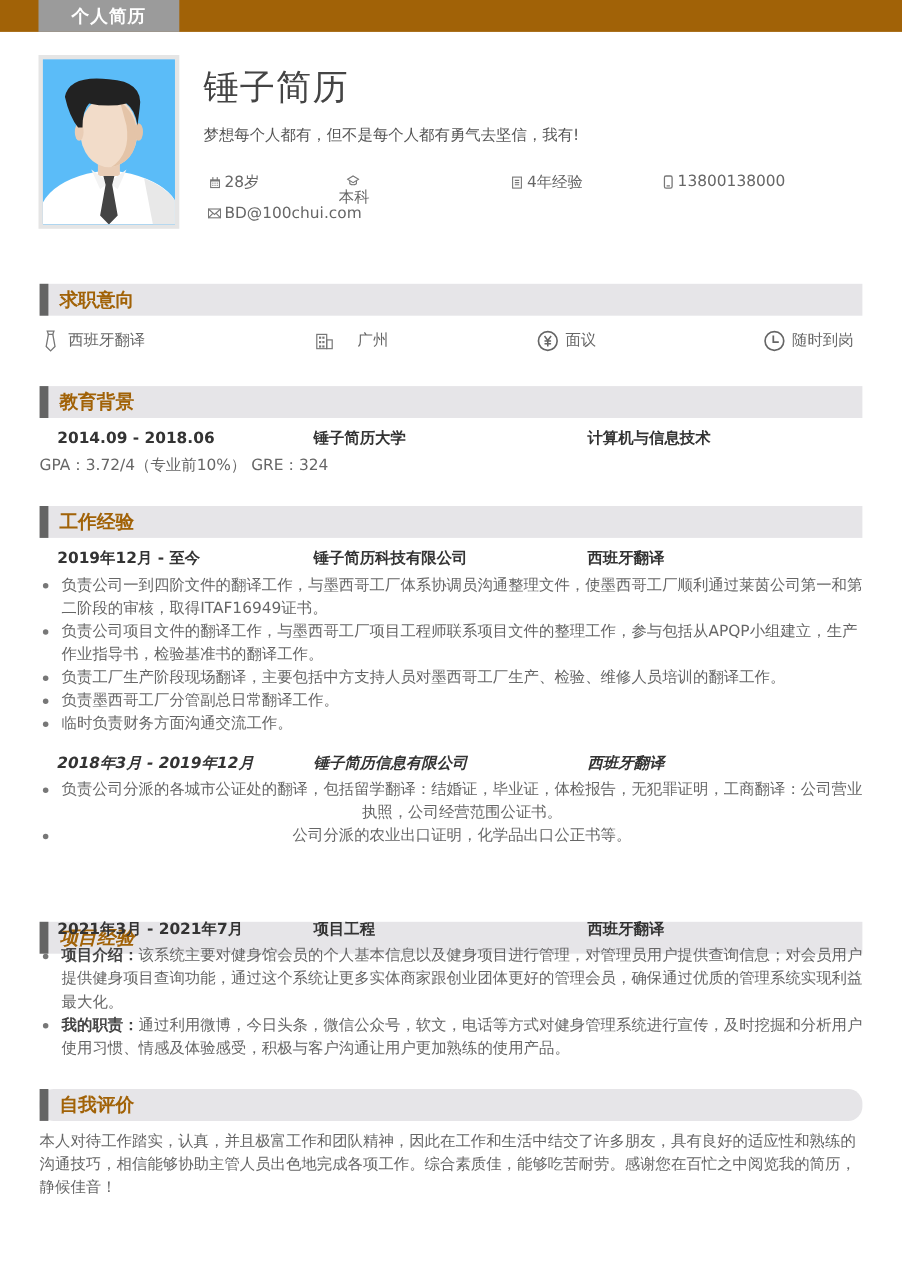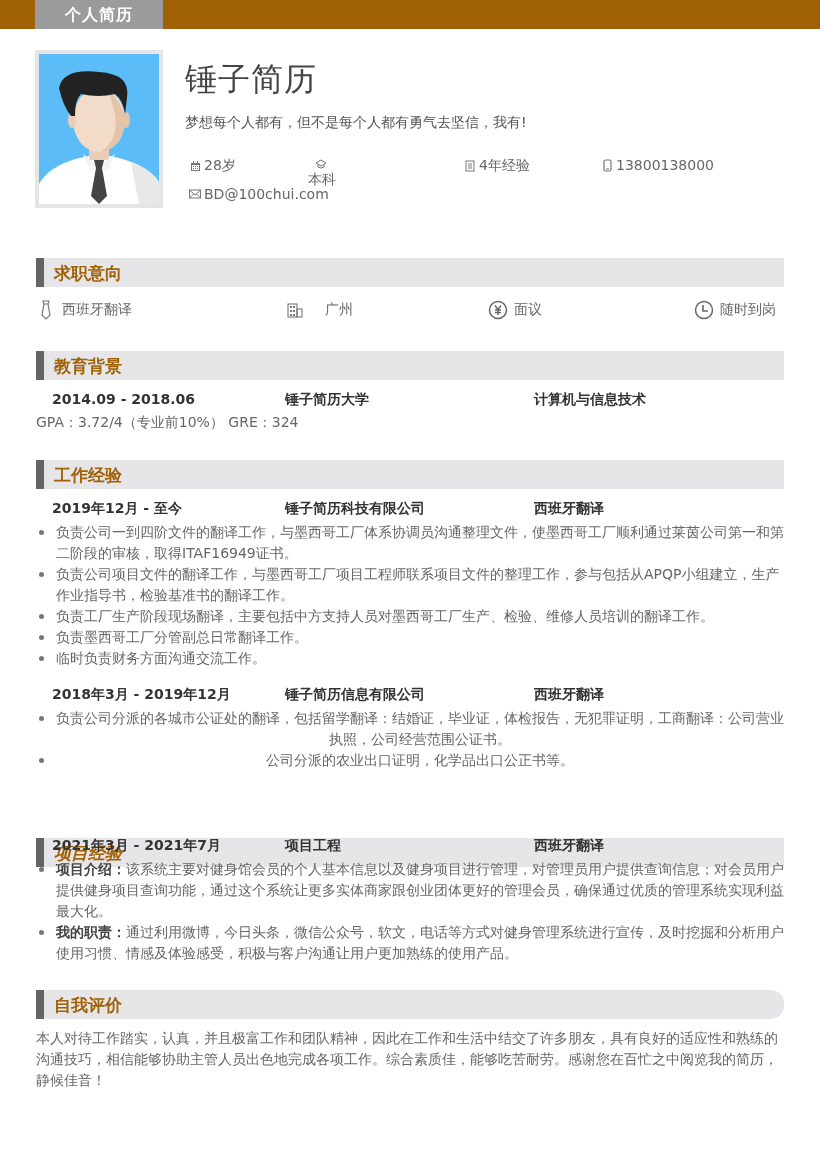--- a/index.html
+++ b/index.html
@@ -199,21 +199,21 @@
   <span class="c2">锤子简历科技有限公司</span>
   <span class="c3">西班牙翻译</span>
 </div>
 <ul class="bullets" style="top:522px;">
   <li>负责公司一到四阶文件的翻译工作，与墨西哥工厂体系协调员沟通整理文件，使墨西哥工厂顺利通过莱茵公司第一和第二阶段的审核，取得ITAF16949证书。</li>
   <li>负责公司项目文件的翻译工作，与墨西哥工厂项目工程师联系项目文件的整理工作，参与包括从APQP小组建立，生产作业指导书，检验基准书的翻译工作。</li>
   <li>负责工厂生产阶段现场翻译，主要包括中方支持人员对墨西哥工厂生产、检验、维修人员培训的翻译工作。</li>
   <li>负责墨西哥工厂分管副总日常翻译工作。</li>
   <li>临时负责财务方面沟通交流工作。</li>
 </ul>
-<div class="row-head" style="top:684px;">
+<div class="row-head" style="top:684px;font-style:italic;">
   <span class="c1">2018年3月 - 2019年12月</span>
   <span class="c2">锤子简历信息有限公司</span>
   <span class="c3">西班牙翻译</span>
 </div>
 <ul class="bullets" style="top:708px;text-align:center;">
   <li>负责公司分派的各城市公证处的翻译，包括留学翻译：结婚证，毕业证，体检报告，无犯罪证明，工商翻译：公司营业执照，公司经营范围公证书。</li>
   <li>公司分派的农业出口证明，化学品出口公正书等。</li>
 </ul>
 
 <div class="section-head" style="top:838px;font-style:italic;">

